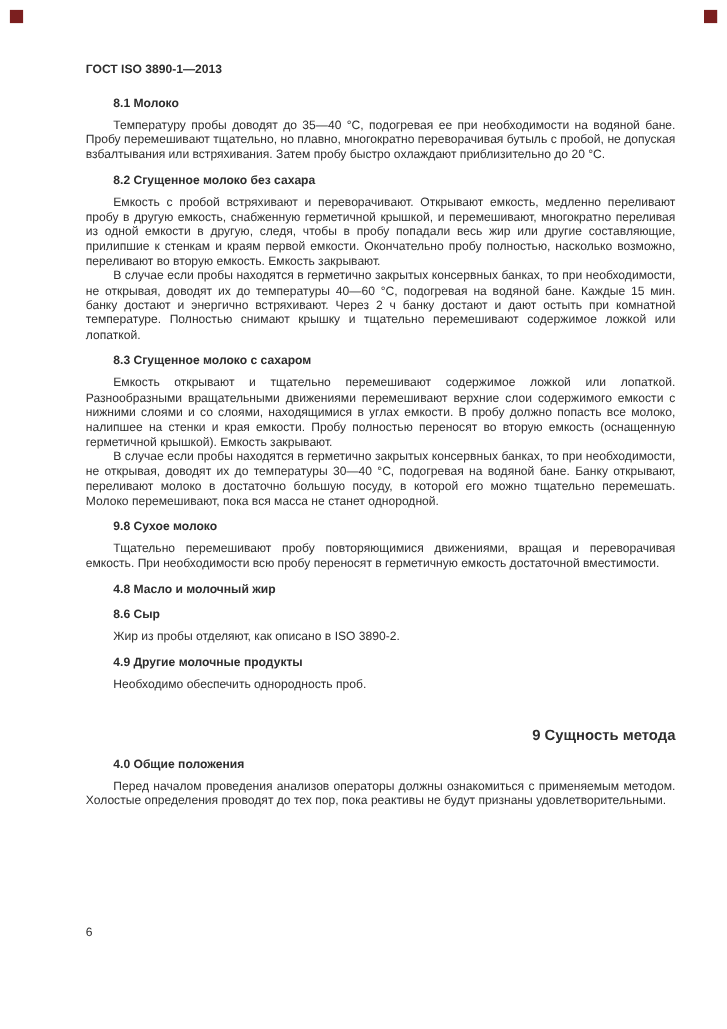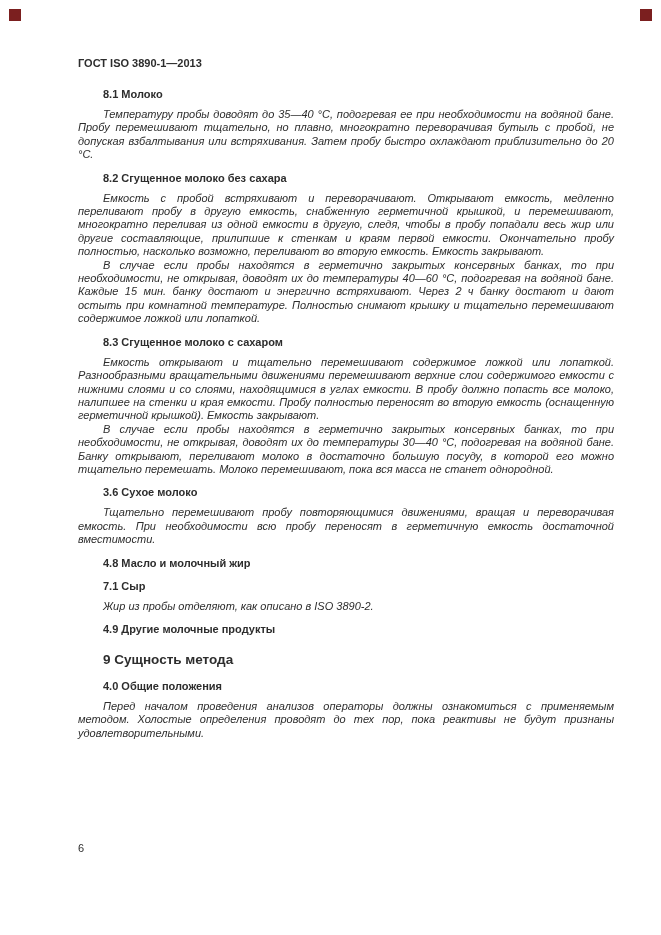--- a/index.html
+++ b/index.html
@@ -36,35 +36,35 @@
     line-height: 13px;
     margin: 0 0 18px 0;
   }
   h1.section-title {
     font-size: 13.5px;
     font-weight: bold;
     line-height: 16px;
     margin: 0 0 12px 25px;
   }
   h1.section-title.second {
-    margin-top: 16px;
+    margin-top: 31px;
+    text-align: right;
   }
   h2.sub-title {
     font-size: 11px;
     font-weight: bold;
     line-height: 13px;
     margin: 10px 0 7px 25px;
   }
   p.body-par {
     font-size: 11px;
     line-height: 13.4px;
     margin: 0;
     text-indent: 25px;
     text-align: justify;
-    font-style: italic;
   }
   .page-number {
     position: absolute;
     left: 78px;
     top: 842px;
     font-size: 11px;
     line-height: 13px;
   }
 </style>
 </head>
@@ -85,29 +85,30 @@
       <p class="body-par">Температуру пробы доводят до 35—40 °C, подогревая ее при необходимости на водяной бане. Пробу перемешивают тщательно, но плавно, многократно переворачивая бутыль с пробой, не допуская взбалтывания или встряхивания. Затем пробу быстро охлаждают приблизительно до 20 °C.</p>
 
       <h2 class="sub-title">8.2 Сгущенное молоко без сахара</h2>
       <p class="body-par">Емкость с пробой встряхивают и переворачивают. Открывают емкость, медленно переливают пробу в другую емкость, снабженную герметичной крышкой, и перемешивают, многократно переливая из одной емкости в другую, следя, чтобы в пробу попадали весь жир или другие составляющие, прилипшие к стенкам и краям первой емкости. Окончательно пробу полностью, насколько возможно, переливают во вторую емкость. Емкость закрывают.</p>
       <p class="body-par">В случае если пробы находятся в герметично закрытых консервных банках, то при необходимости, не открывая, доводят их до температуры 40—60 °C, подогревая на водяной бане. Каждые 15 мин. банку достают и энергично встряхивают. Через 2 ч банку достают и дают остыть при комнатной температуре. Полностью снимают крышку и тщательно перемешивают содержимое ложкой или лопаткой.</p>
 
       <h2 class="sub-title">8.3 Сгущенное молоко с сахаром</h2>
       <p class="body-par">Емкость открывают и тщательно перемешивают содержимое ложкой или лопаткой. Разнообразными вращательными движениями перемешивают верхние слои содержимого емкости с нижними слоями и со слоями, находящимися в углах емкости. В пробу должно попасть все молоко, налипшее на стенки и края емкости. Пробу полностью переносят во вторую емкость (оснащенную герметичной крышкой). Емкость закрывают.</p>
       <p class="body-par">В случае если пробы находятся в герметично закрытых консервных банках, то при необходимости, не открывая, доводят их до температуры 30—40 °C, подогревая на водяной бане. Банку открывают, переливают молоко в достаточно большую посуду, в которой его можно тщательно перемешать. Молоко перемешивают, пока вся масса не станет однородной.</p>
 
-      <h2 class="sub-title">3.6 Сухое молоко</h2>
+      <h2 class="sub-title">9.8 Сухое молоко</h2>
       <p class="body-par">Тщательно перемешивают пробу повторяющимися движениями, вращая и переворачивая емкость. При необходимости всю пробу переносят в герметичную емкость достаточной вместимости.</p>
 
       <h2 class="sub-title">4.8 Масло и молочный жир</h2>
 
-      <h2 class="sub-title">7.1 Сыр</h2>
+      <h2 class="sub-title">8.6 Сыр</h2>
       <p class="body-par">Жир из пробы отделяют, как описано в ISO 3890-2.</p>
 
       <h2 class="sub-title">4.9 Другие молочные продукты</h2>
+      <p class="body-par">Необходимо обеспечить однородность проб.</p>
     </section>
 
     <section>
       <h1 class="section-title second">9 Сущность метода</h1>
 
       <h2 class="sub-title">4.0 Общие положения</h2>
       <p class="body-par">Перед началом проведения анализов операторы должны ознакомиться с применяемым методом. Холостые определения проводят до тех пор, пока реактивы не будут признаны удовлетворительными.</p>
     </section>
 
   </div>

